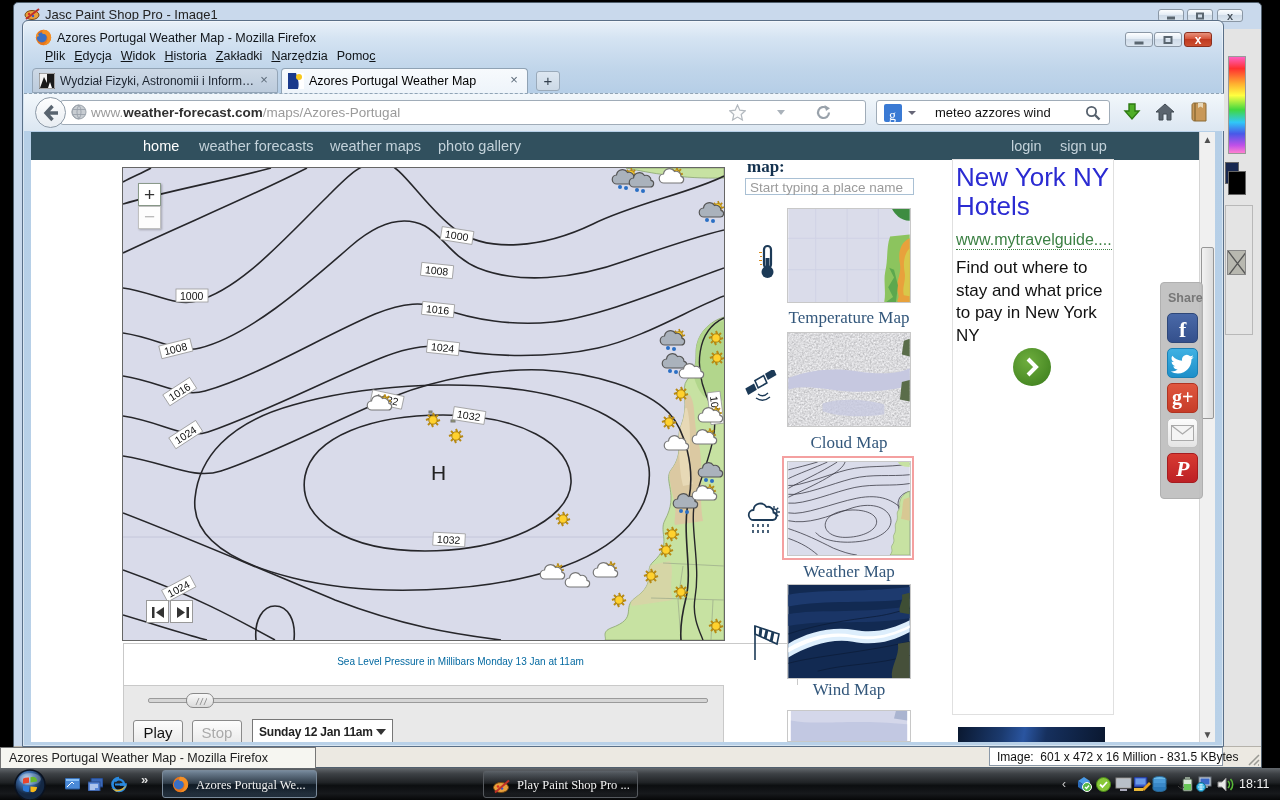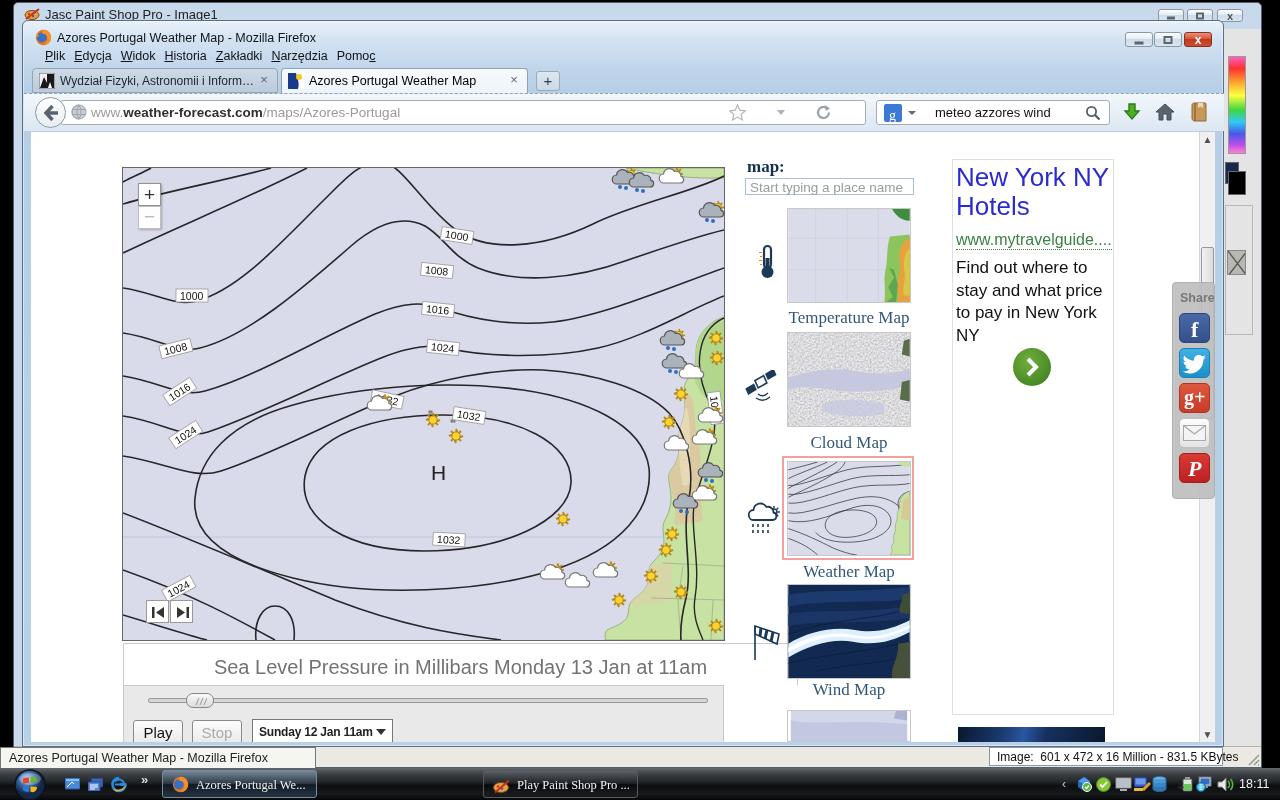--- a/index.html
+++ b/index.html
@@ -39,30 +39,30 @@
 #page{position:absolute;left:8px;top:111px;width:1170px;height:610px;background:#fff;overflow:hidden;}
 #sitenav{position:absolute;left:0;top:0;width:1168px;height:28px;background:#31505e;color:#c3d2da;font-size:14.5px;}
 #sitenav span{position:absolute;top:6px;}
 
 #ffscroll{position:absolute;right:8px;top:111px;width:16px;height:610px;background:#f0f0f0;border-left:1px solid #d5d5d5;}
 #ffscroll .thumb{position:absolute;left:1px;top:115px;width:13px;height:172px;background:linear-gradient(90deg,#f2f2f2,#dcdcdc);border:1px solid #979797;border-radius:2px;}
 .sarrow{position:absolute;left:2px;width:11px;height:11px;color:#505050;font-size:10px;line-height:11px;text-align:center;}
 
 #mapwrap{position:absolute;left:91px;top:35px;width:603px;height:474px;border:1px solid #666;}
 
-#capbox{position:absolute;left:92px;top:511px;width:675px;height:42px;background:#fff;border-left:1px solid #c9c9c9;border-right:1px solid #c9c9c9;border-top:1px solid #c9c9c9;font-size:20px;color:#737373;text-align:center;}
+#capbox{position:absolute;left:92px;top:511px;width:675px;height:42px;background:#fff;border-left:1px solid #c9c9c9;border-right:1px solid #c9c9c9;border-top:1px solid #c9c9c9;font-size:10px;color:#0369a1;text-align:center;}
 #ctrlbox{position:absolute;left:92px;top:553px;width:601px;height:58px;background:#e9e9e9;border:1px solid #c9c9c9;}
 .pbtn{position:absolute;top:34px;height:26px;background:linear-gradient(#fdfdfd,#e8e8e8);border:1px solid #8a8a8a;border-radius:3px;font-size:15px;text-align:center;}
 
 #sidebar{position:absolute;left:713px;top:25px;width:200px;height:585px;}
 .thumb-lbl{font-family:"Liberation Serif",serif;font-size:17px;color:#33577b;text-align:center;}
 
 #adbox{position:absolute;left:921px;top:27px;width:162px;height:556px;background:#fff;border:1px solid #e0e0e0;}
 
-#share{position:absolute;right:8px;top:261px;width:43px;height:217px;background:rgba(190,190,190,.92);border-radius:4px;border:1px solid #b0b0b0;}
+#share{position:absolute;right:20px;top:261px;width:43px;height:217px;background:rgba(190,190,190,.92);border-radius:4px;border:1px solid #b0b0b0;}
 .sicon{position:absolute;left:6px;width:31px;height:30px;border-radius:5px;color:#fff;}
 
 #tooltip{position:absolute;left:0px;top:747px;width:316px;height:22px;background:#f6f6f1;border:1px solid #767676;font-size:12.5px;color:#222;padding:3px 0 0 8px;}
 
 #taskbar{position:absolute;left:0;top:768px;width:1280px;height:32px;background:linear-gradient(#63686d,#3d4145 18%,#202326 45%,#0c0e10 55%,#17191c 80%,#060708);}
 .tbtn{position:absolute;top:2px;height:28px;border:1px solid #565a5f;border-radius:3px;background:linear-gradient(rgba(120,130,140,.35),rgba(30,34,40,.2) 50%,rgba(0,0,0,.35) 52%,rgba(40,45,52,.3));color:#f2f2f2;font-size:12.5px;}
 .tbtn .ti{position:absolute;left:9px;top:5px;width:17px;height:17px;}
 .tbtn .tt{position:absolute;left:33px;top:7px;white-space:nowrap;font-family:Liberation Serif, serif;}
 </style>
 </head>
@@ -191,20 +191,28 @@
     <svg width="20" height="20" viewBox="0 0 20 20" style="position:absolute;left:1131px;top:8px;">
         <path d="M10,2 L19,10 L16,10 L16,18 L12,18 L12,12 L8,12 L8,18 L4,18 L4,10 L1,10 Z" fill="#5a646e" stroke="#434c55" stroke-width="1"></path>
       </svg>
     <svg width="18" height="20" viewBox="0 0 18 20" style="position:absolute;left:1166px;top:8px;">
         <path d="M4,1 L15,1 C16,1 16,2 16,3 L16,19 L5,19 C3,19 2,18 2,16 L2,3 C2,2 3,1 4,1 Z" fill="#c89858" stroke="#8a6a34" stroke-width="1"></path>
         <path d="M5,1 L5,19" stroke="#8a6a34" stroke-width="1.4"></path>
         <path d="M8,1 L8,6 L10.5,4.5 L13,6 L13,1 Z" fill="#e8d8b8"></path>
       </svg>
   </div>
   <div id="page">
+    <div id="sitenav">
+      <span style="left:112px;color:#fff;">home</span>
+      <span style="left:168px;">weather forecasts</span>
+      <span style="left:299px;">weather maps</span>
+      <span style="left:407px;">photo gallery</span>
+      <span style="left:980px;">login</span>
+      <span style="left:1029px;">sign up</span>
+    </div>
     <div id="mapwrap">
 <svg width="601" height="472" viewBox="0 0 601 472" style="position:absolute;left:0;top:0;">
 <defs>
 <g id="sun">
   <path d="M0,-7 L1.4,-3.6 M0,7 L-1.4,3.6 M7,0 L3.6,1.4 M-7,0 L-3.6,-1.4 M5,-5 L2.6,-2.6 M-5,5 L-2.6,2.6 M5,5 L2.6,2.6 M-5,-5 L-2.6,-2.6" stroke="#b98a12" stroke-width="2"></path>
   <circle r="4.2" fill="#ffd12e" stroke="#a87f10" stroke-width="1"></circle>
 </g>
 <g id="cloud">
   <path d="M-8,4 a4.5,4.5 0 0 1 -0.5,-9 a6,6 0 0 1 11,-2.5 a5,5 0 0 1 6.5,4.8 a3.4,3.4 0 0 1 -1,6.7 z" fill="#fff" stroke="#777" stroke-width="1.2"></path>
 </g>

